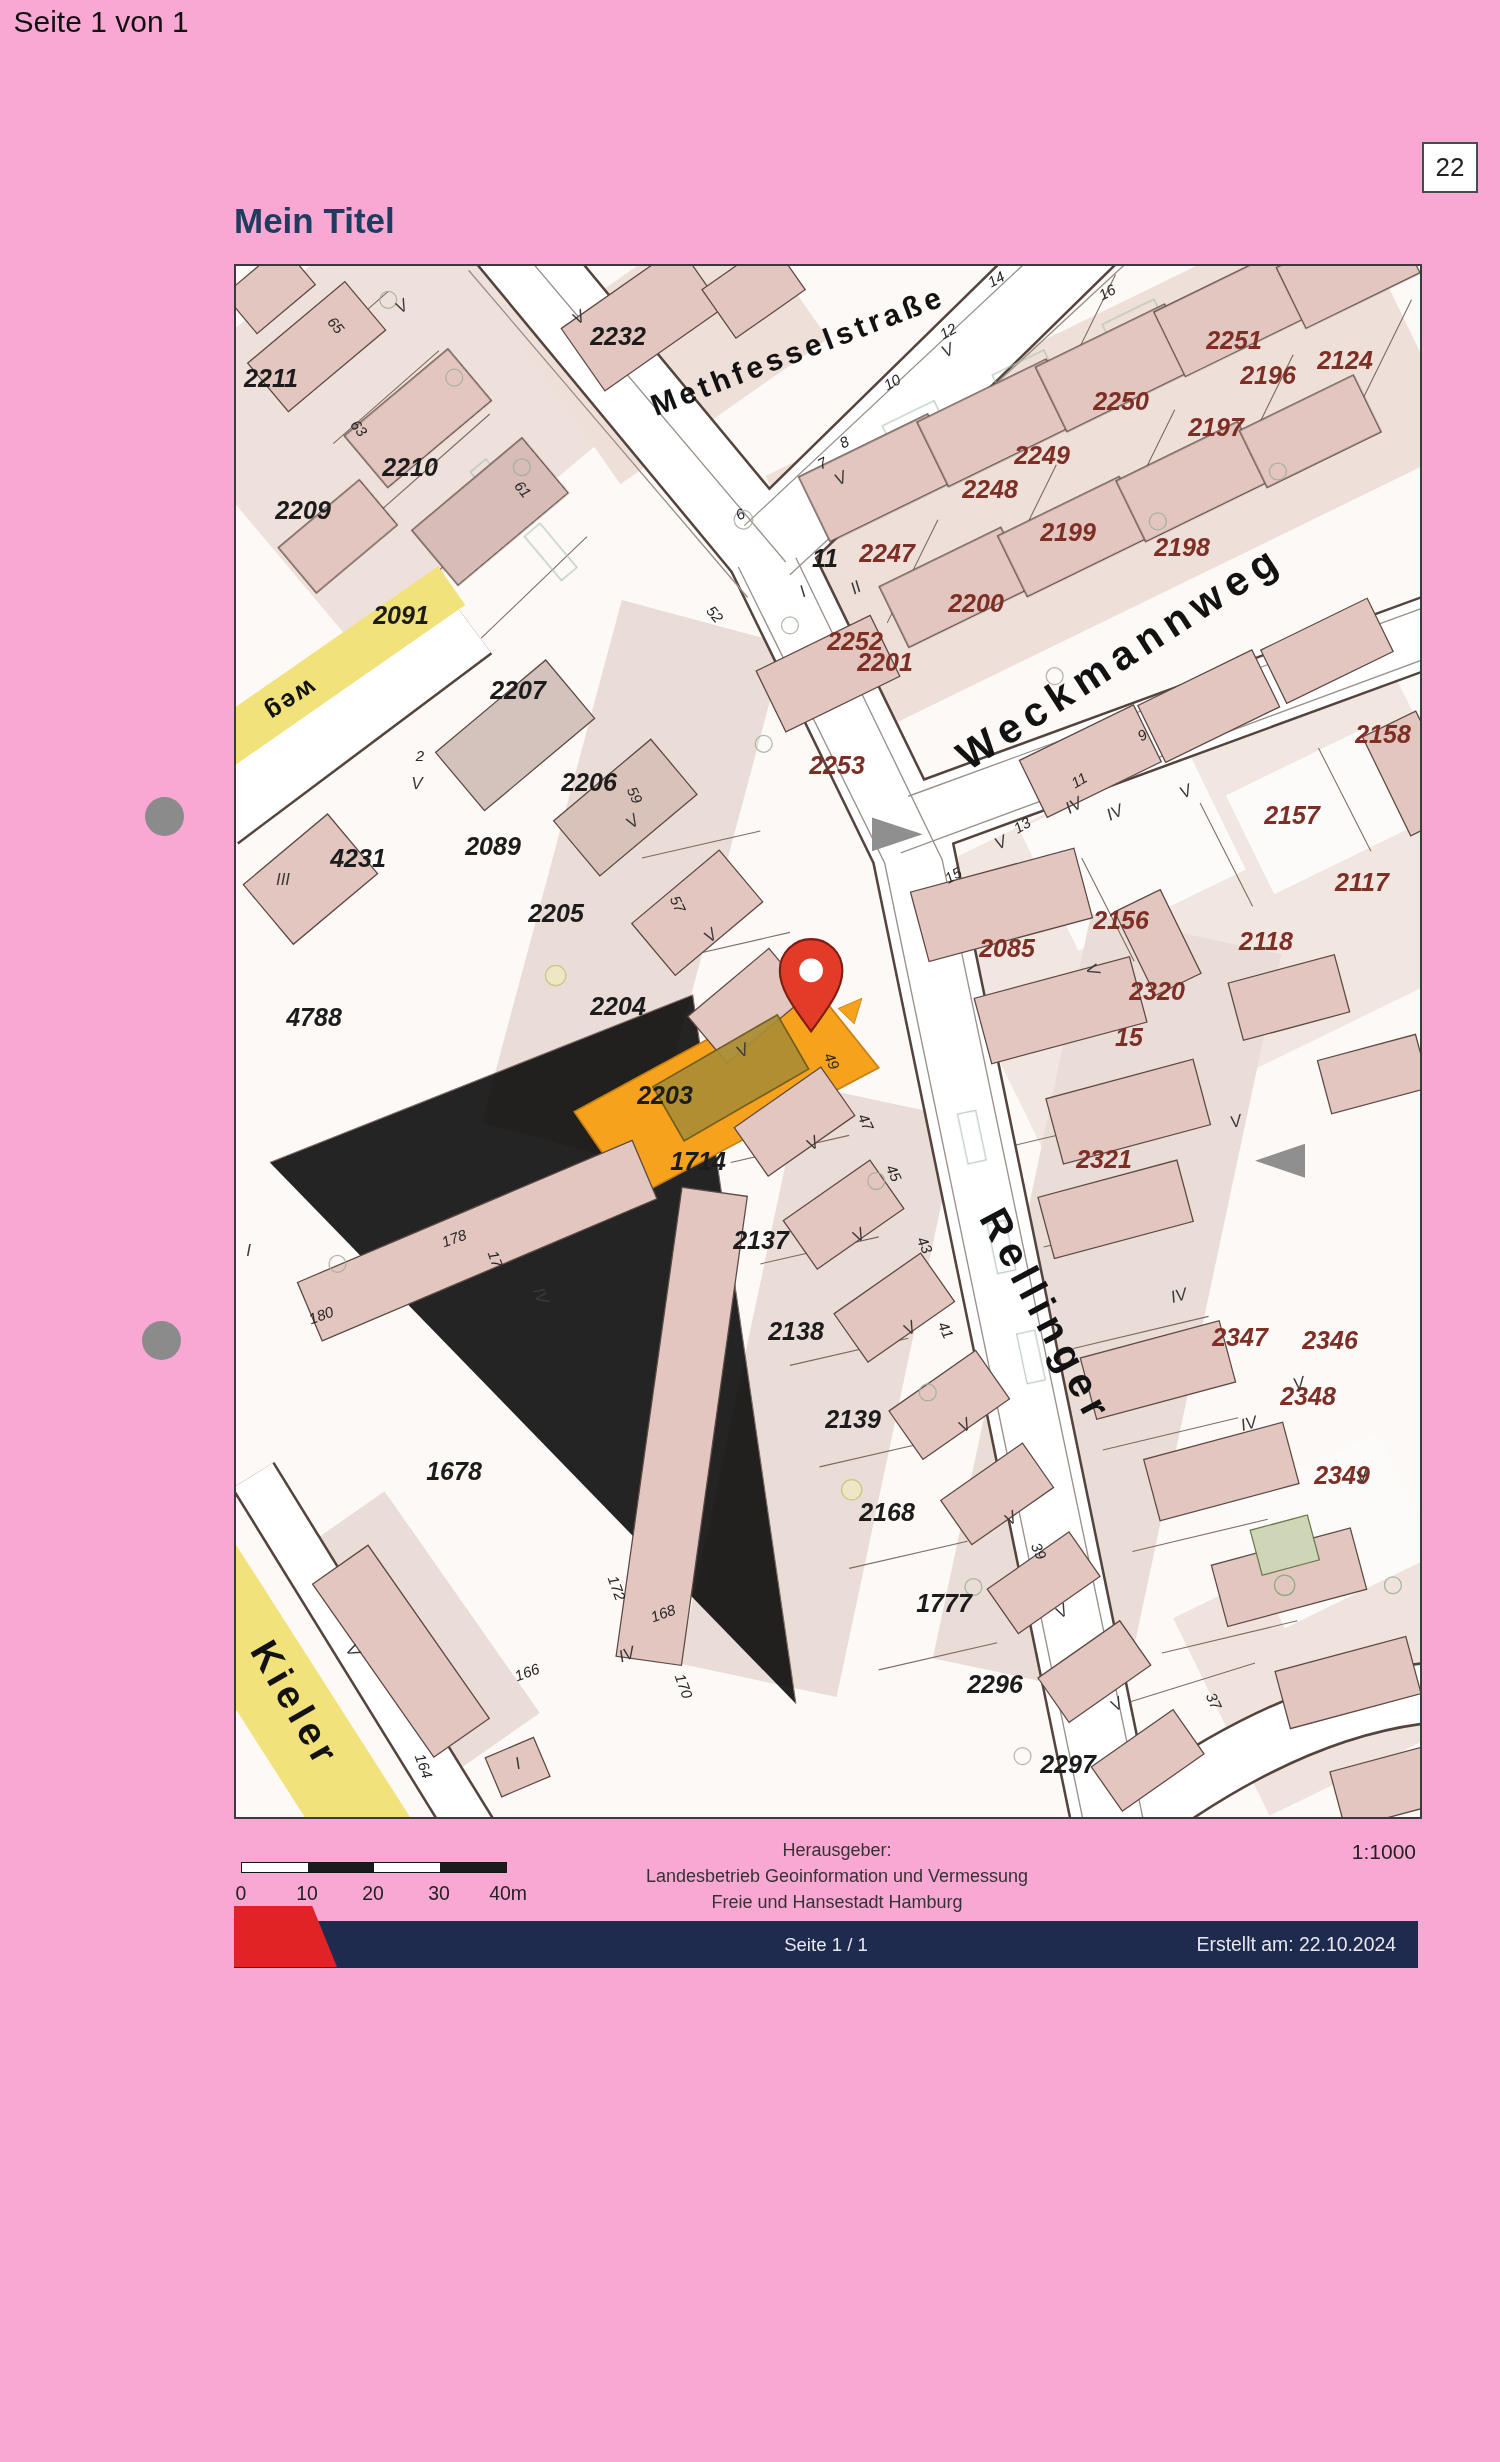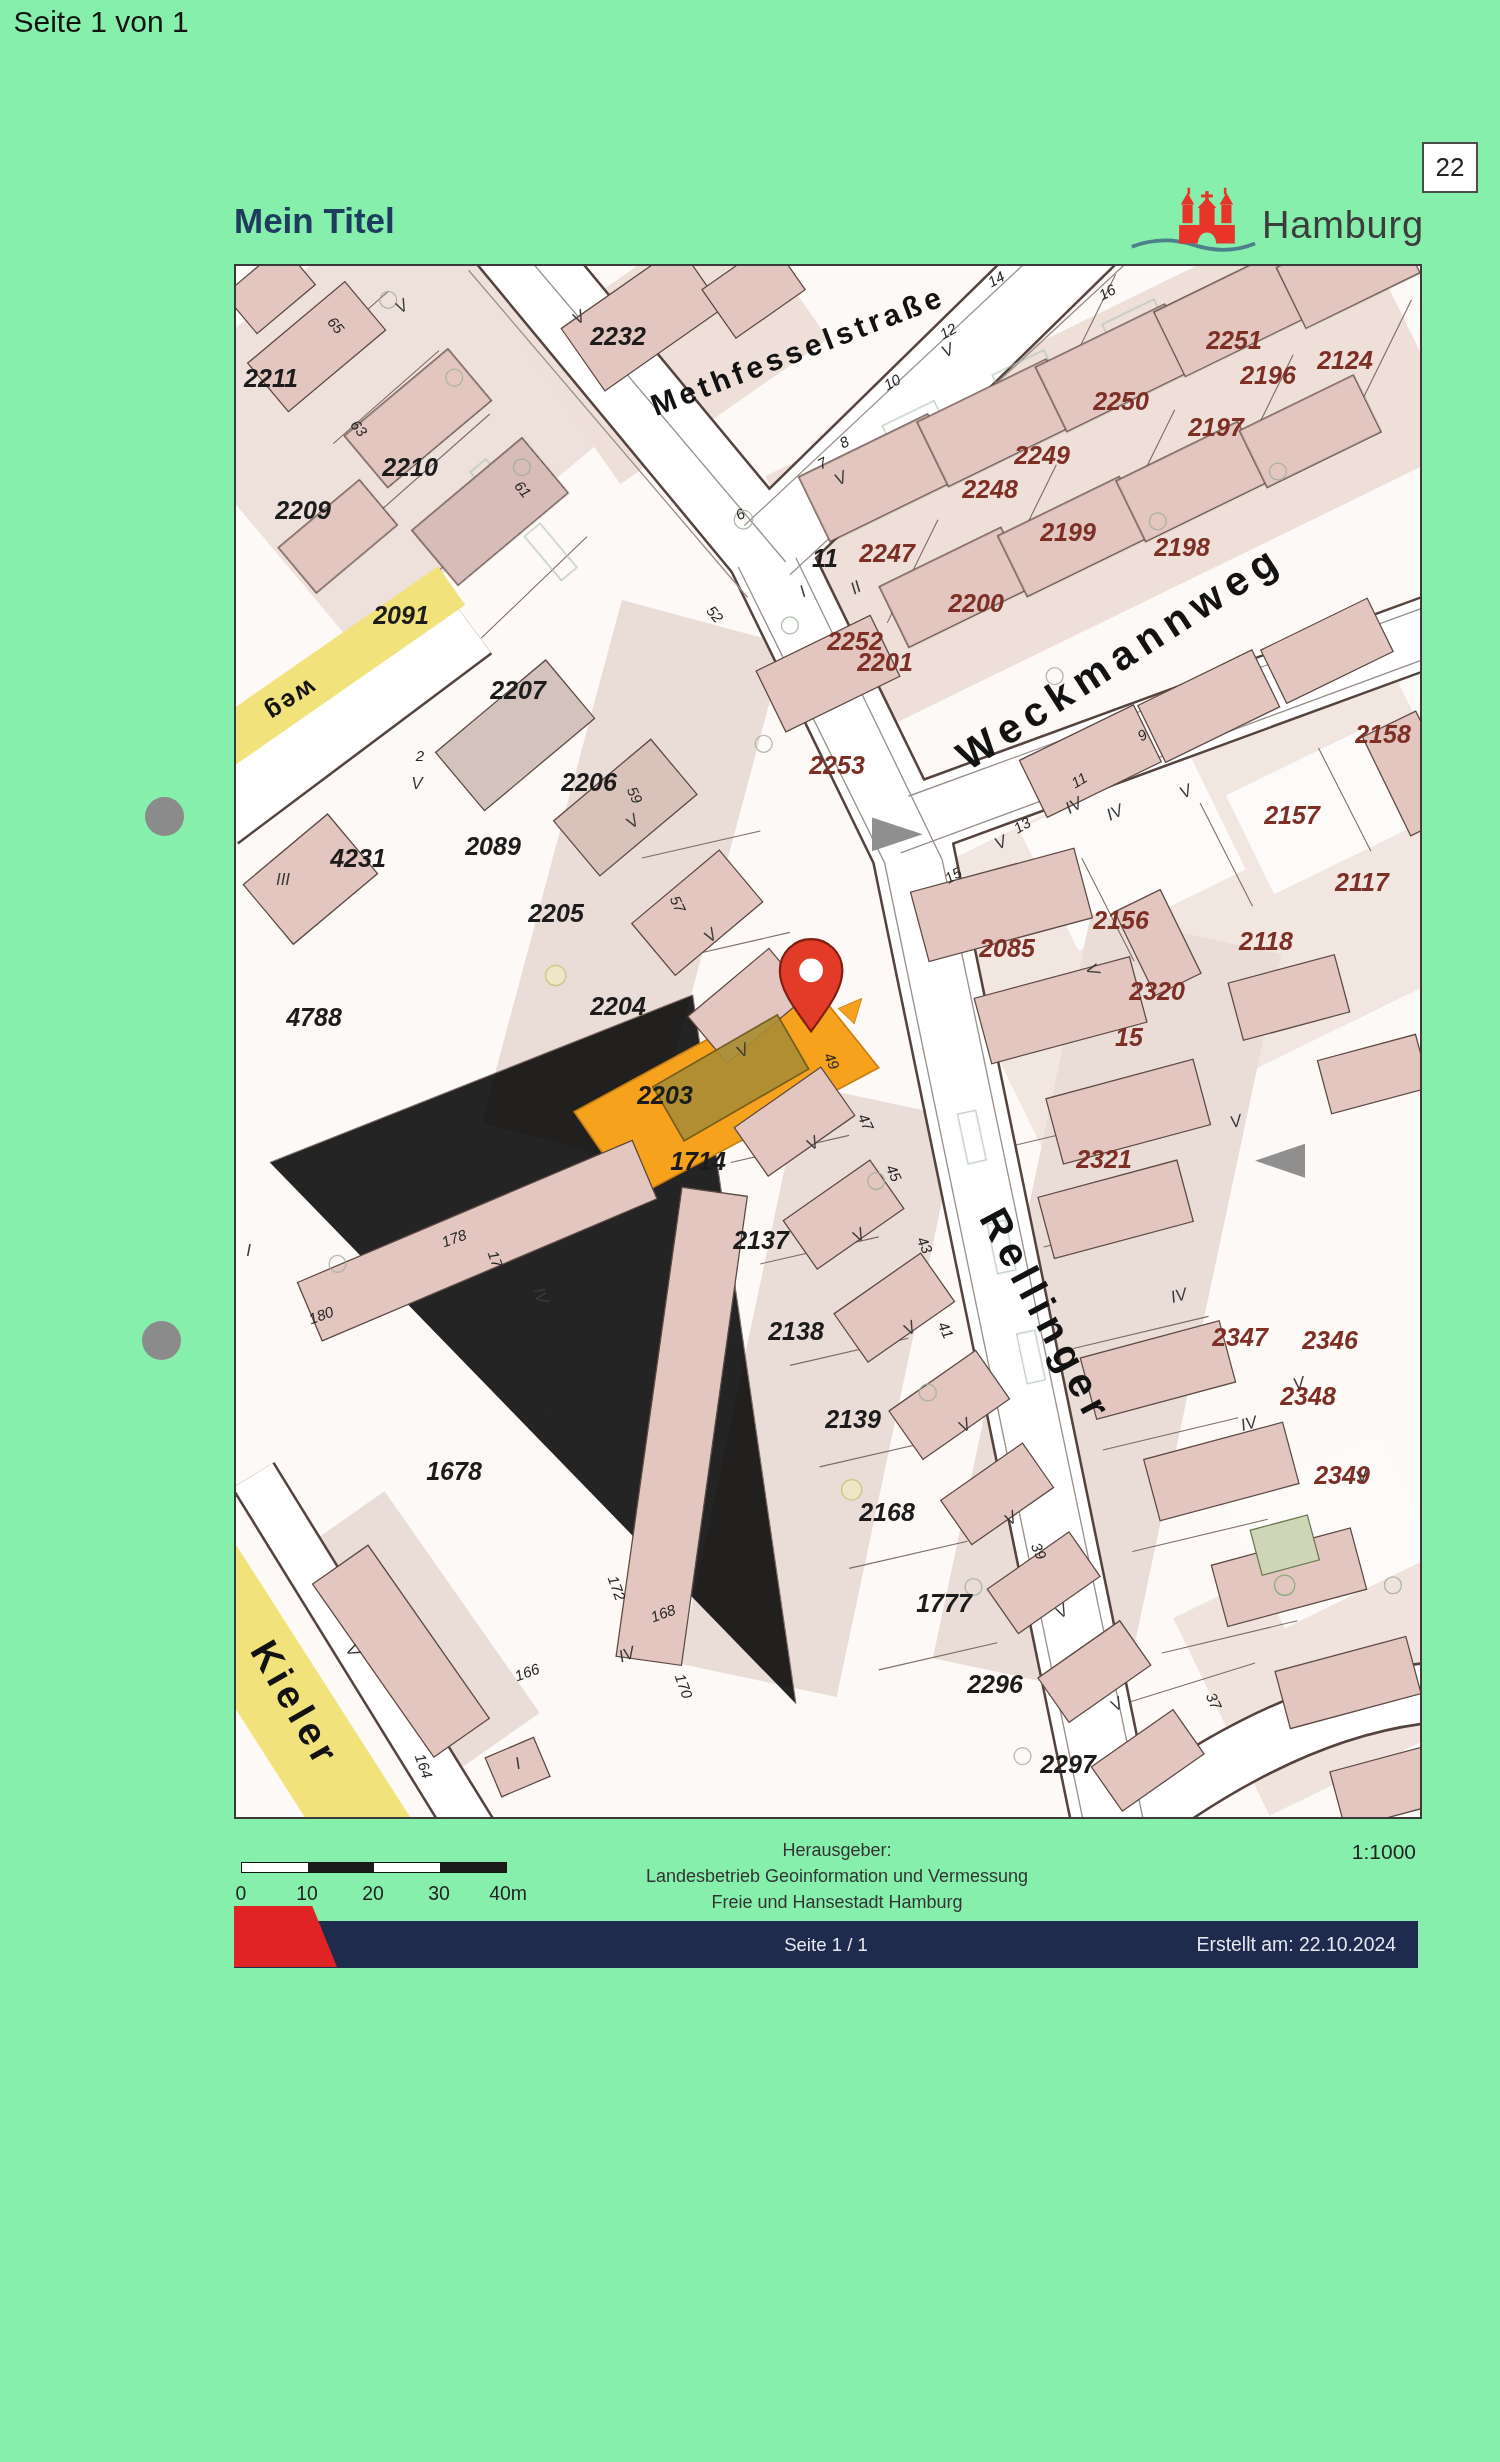--- a/index.html
+++ b/index.html
@@ -1,16 +1,16 @@
 <!DOCTYPE html>
 <html style="font-size:13.5px"><head>
 <meta charset="utf-8">
 <style>
   html,body{margin:0;padding:0;background:#e9e9e9;}
-  .page{position:relative;width:1501px;height:2462px;background:#86efac;overflow:hidden;
+  .page{position:relative;width:1501px;height:2462px;background:#f9a8d4;overflow:hidden;
         font-family:"Liberation Sans", sans-serif;}
   .page-indicator{position:absolute;left:13.5px;top:5px;font-size:30px;color:#111;}
   .corner-badge{position:absolute;left:1422px;top:142px;width:52px;height:47px;border:2.5px solid #4a4a4a;
         display:flex;align-items:center;justify-content:center;font-size:26px;color:#222;background:#fff;}
   .doc-title{position:absolute;left:234px;top:201px;font-size:35px;font-weight:bold;color:#1e3c60;}
   .brand-wrap{position:absolute;left:1120px;top:179px;width:304px;height:85px;}
   .brand-text{position:absolute;left:142px;top:25px;font-size:38px;color:#3c3c3c;letter-spacing:0.8px;}
   .map-frame{position:absolute;left:234px;top:264px;width:1184px;height:1551px;border:2.5px solid #3a3a3a;
         background:#fcf9f6;overflow:hidden;}
   .map-frame svg{position:absolute;left:0;top:0;}
@@ -47,39 +47,20 @@
 <div class="page">
 
   <span class="page-indicator">Seite 1 von 1</span>
 
   <div class="corner-badge">
     <span>22</span>
   </div>
 
   <div class="doc-title">Mein Titel</div>
 
-  <div class="brand-wrap">
-    <svg width="304" height="85" viewBox="0 0 360 100">
-      <path d="M14,80 Q50,66 88,78 T160,76" stroke="#4e7f8c" stroke-width="4.5" fill="none"></path>
-      <g fill="#e8352a">
-        <rect x="101" y="14" width="4" height="14"></rect>
-        <rect x="96" y="18" width="14" height="3.5"></rect>
-        <polygon points="92,34 103,22 114,34"></polygon>
-        <rect x="94" y="32" width="18" height="26"></rect>
-        <polygon points="72,30 80,16 88,30"></polygon>
-        <rect x="74" y="30" width="12" height="22"></rect>
-        <polygon points="118,30 126,16 134,30"></polygon>
-        <rect x="120" y="30" width="12" height="22"></rect>
-        <path d="M70,76 v-22 h66 v22 h-22 a11,13 0 0 0 -22,0 Z"></path>
-        <rect x="80" y="10" width="3" height="8"></rect>
-        <rect x="123" y="10" width="3" height="8"></rect>
-      </g>
-    </svg>
-    <span class="brand-text">Hamburg</span>
-  </div>
 
   <div class="map-frame">
     <svg width="1184" height="1551" viewBox="0 0 1400 1834">
       <rect x="0" y="0" width="1400" height="1834" fill="#fcf9f6"></rect>
 
       <g>
         <rect transform="translate(180,170) rotate(-40)" x="-210" y="-190" width="420" height="380" fill="#eee0da"></rect>
         <rect transform="translate(520,90) rotate(-35)" x="-150" y="-100" width="300" height="200" fill="#eedfd9"></rect>
         <rect transform="translate(470,730) rotate(15)" x="-100" y="-320" width="200" height="640" fill="#eadcd6"></rect>
         <rect transform="translate(690,1330) rotate(12)" x="-95" y="-350" width="190" height="700" fill="#eadcd6"></rect>

